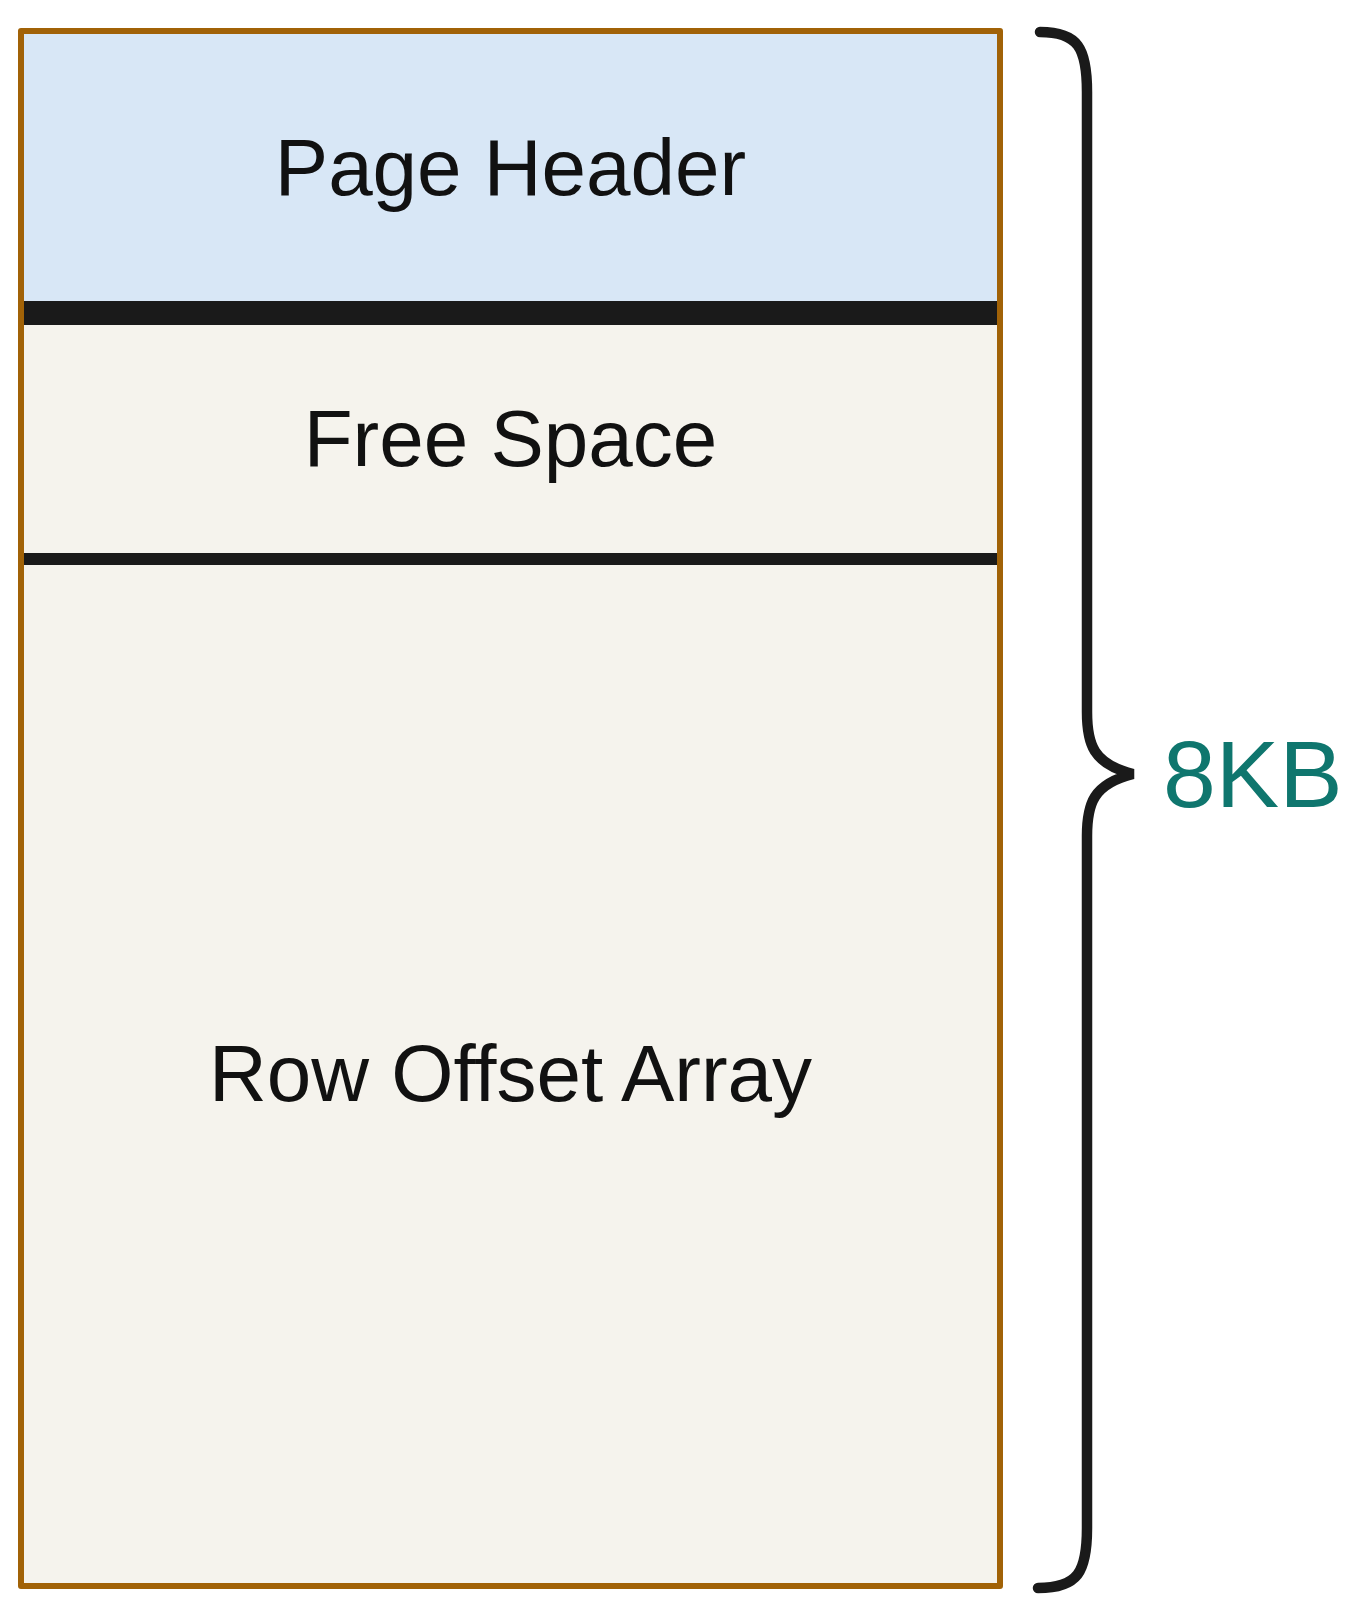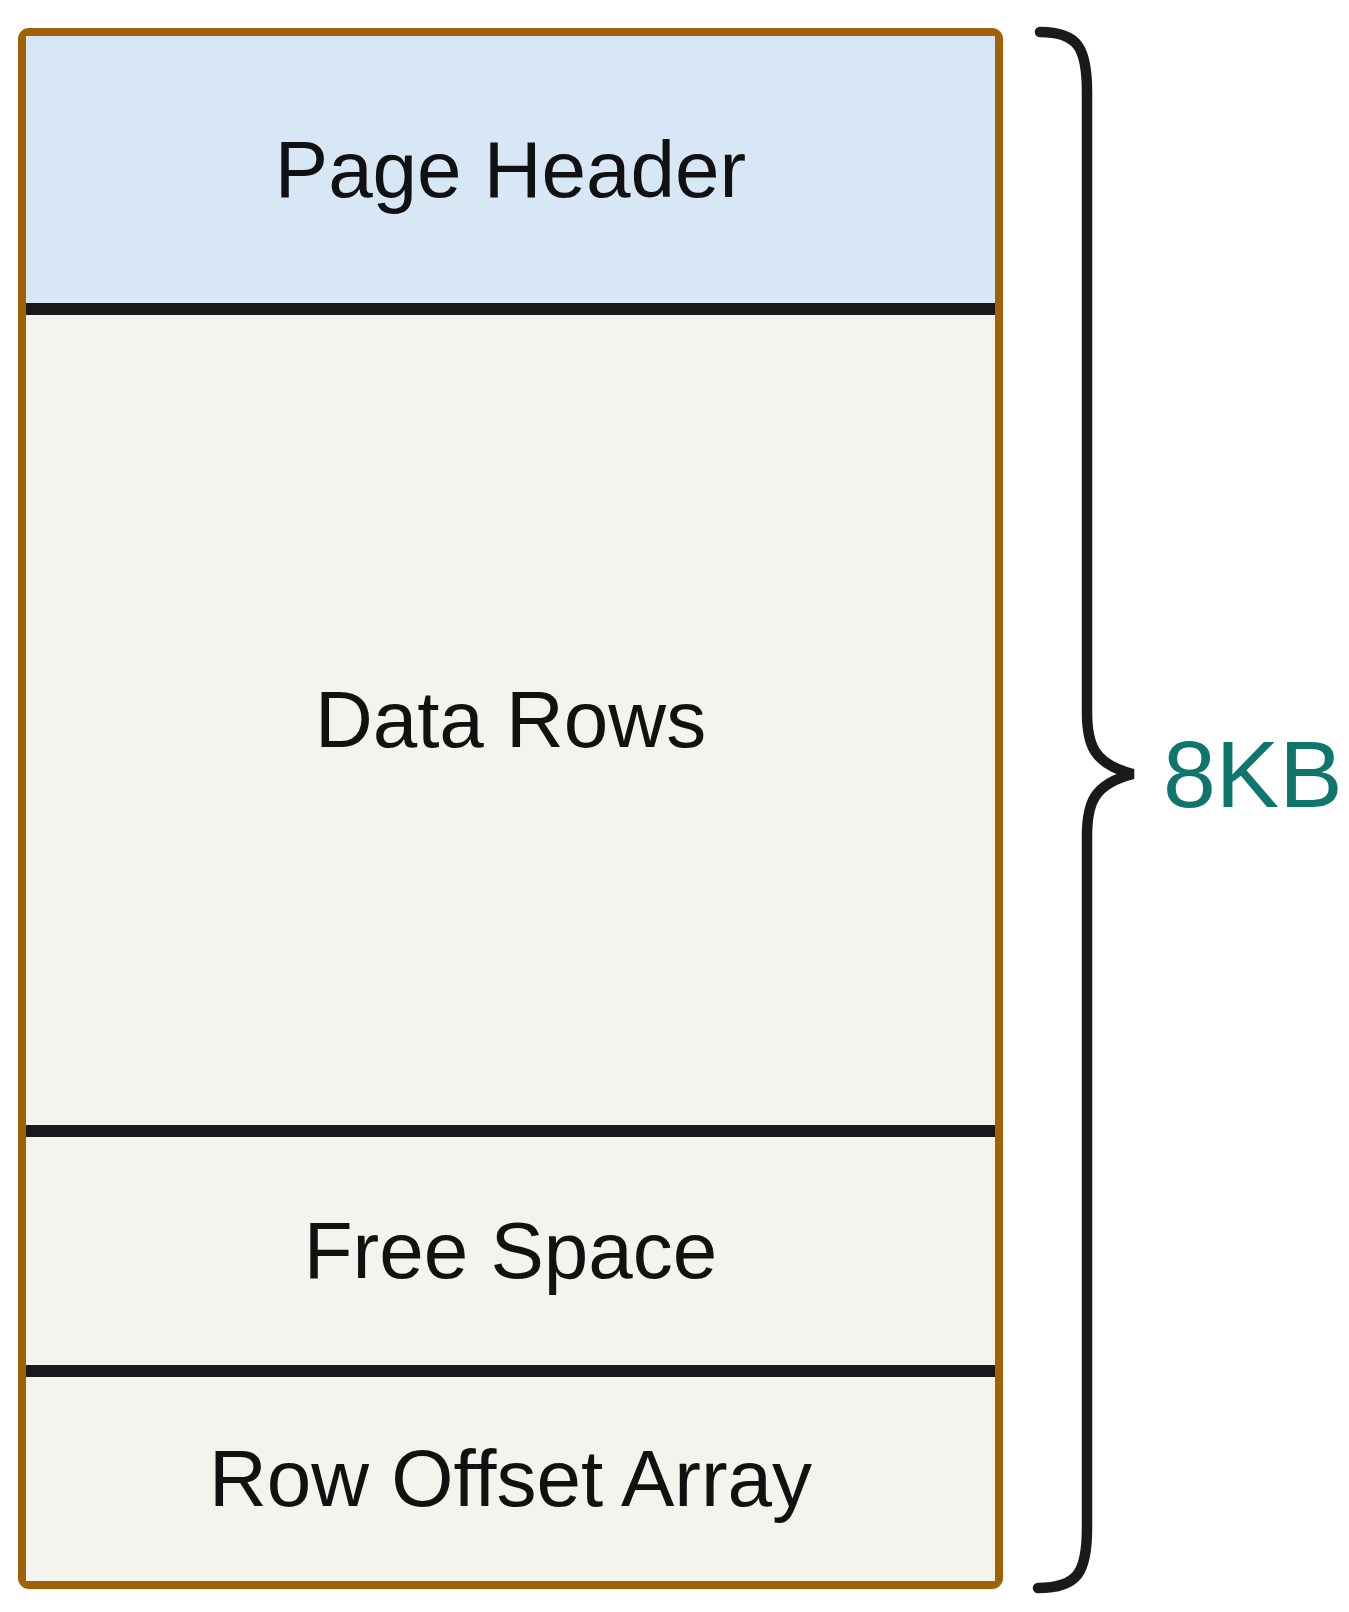--- a/index.html
+++ b/index.html
@@ -17,22 +17,22 @@
     height: 1612px;
     background: #ffffff;
   }
   .page-box {
     position: absolute;
     left: 18px;
     top: 28px;
     width: 985px;
     height: 1561px;
     box-sizing: border-box;
-    border: 8px solid #a16207;
-    border-radius: 11px;
+    border: 6px solid #a16207;
+    border-radius: 3px;
     display: flex;
     flex-direction: column;
     background: #f5f3ed;
   }
   .section {
     display: flex;
     align-items: center;
     justify-content: center;
     font-size: 80px;
     color: #111111;
@@ -70,23 +70,20 @@
 </head>
 <body>
 
 <div class="stage">
 
   <div class="page-box">
     <div class="section header-fill sec-page-header">
       <span>Page Header</span>
     </div>
     <div class="divider"></div>
-    <div class="section sec-data-rows">
-      <span>Data Rows</span>
-    </div>
     <div class="divider"></div>
     <div class="section sec-free-space">
       <span>Free Space</span>
     </div>
     <div class="divider"></div>
     <div class="section sec-row-offset">
       <span>Row Offset Array</span>
     </div>
   </div>
 

